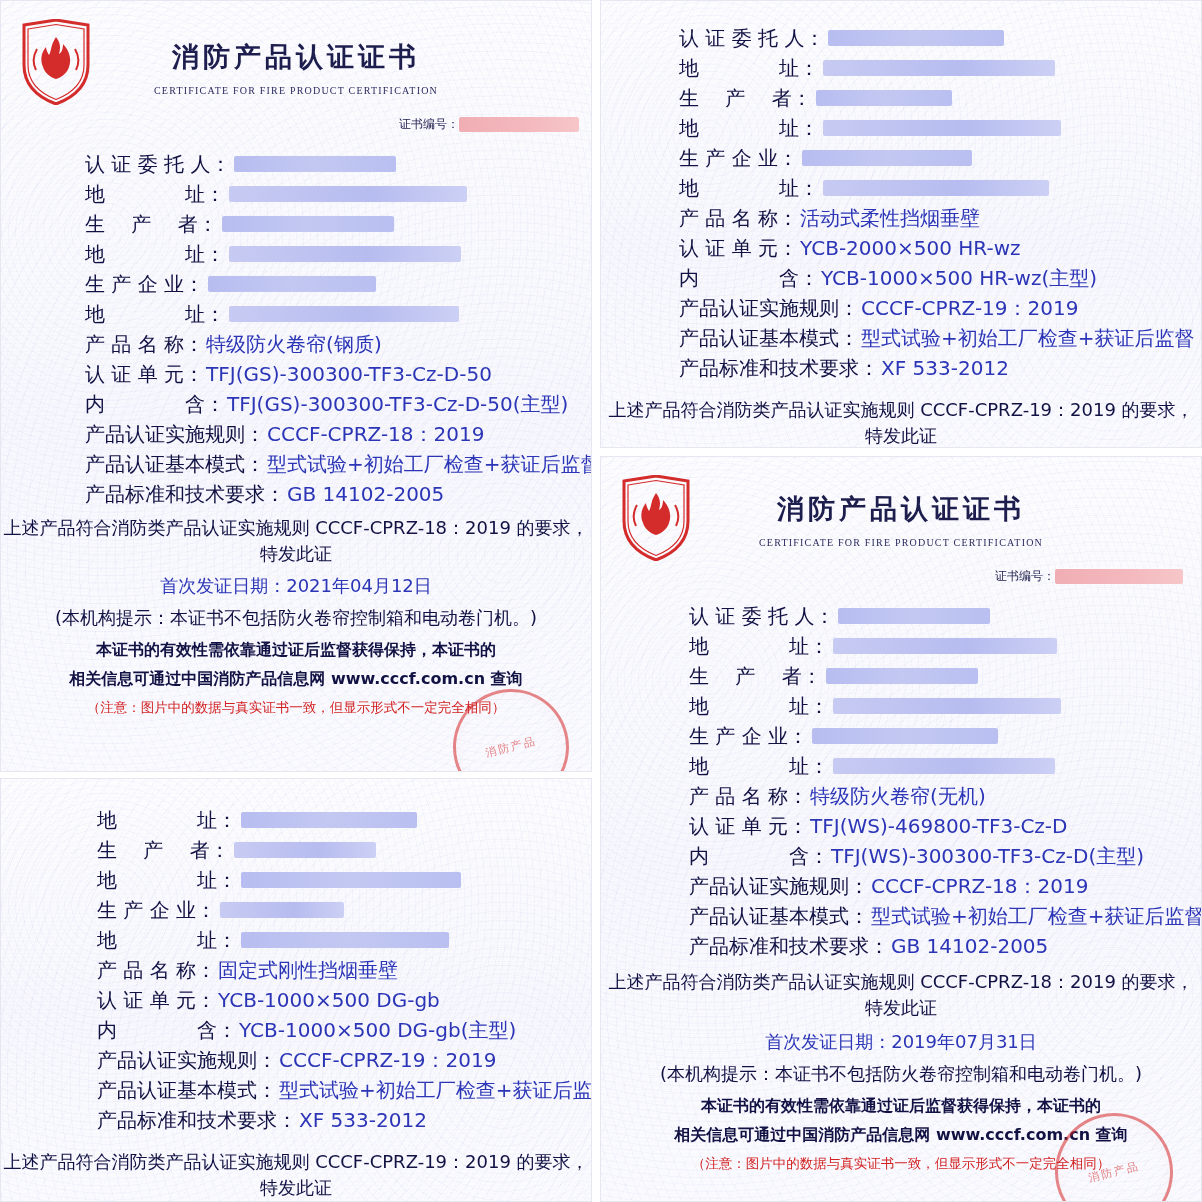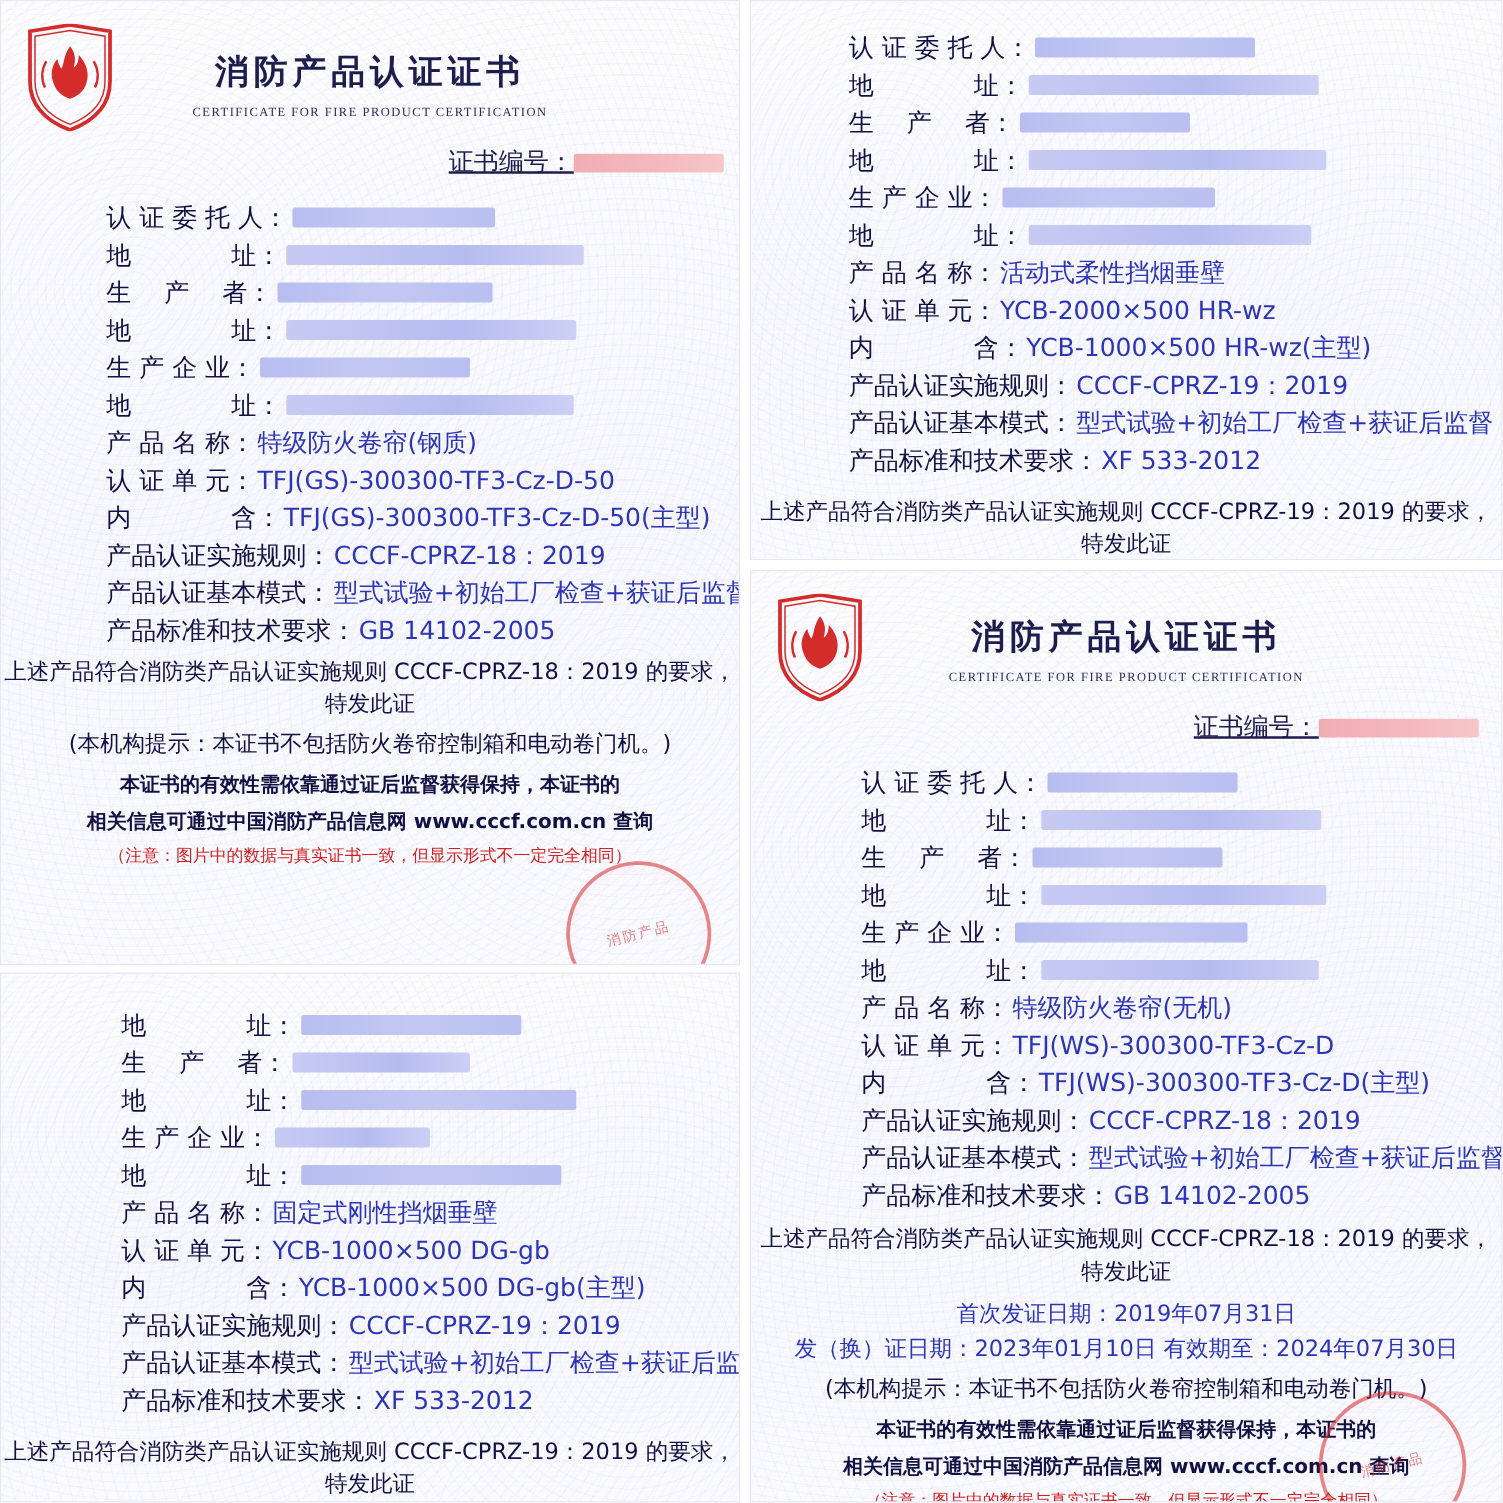--- a/index.html
+++ b/index.html
@@ -56,24 +56,23 @@
     font-size:10px;
     letter-spacing:1.2px;
     color:#2b2b5e;
     margin-top:10px;
     font-family:"Liberation Serif","DejaVu Serif",serif;
   }
   .certno{
     margin-top:20px;
     text-align:right;
     padding-right:12px;
-    font-size:20px;
+    font-size:12px;
     color:#1d1d4e;
     white-space:nowrap;
-    text-decoration:underline;
   }
   .redact{
     display:inline-block;
     vertical-align:middle;
     border-radius:2px;
   }
   .redact.pink{background:linear-gradient(90deg,#f0aeb4,#f3b8bd 55%,#f6c6c9);}
   .redact.blue{background:linear-gradient(90deg,#b7bdf0,#c3c8f2 50%,#b9bff0);}
   .redact.blue2{background:linear-gradient(90deg,#c7cbf3,#b6bcef 60%,#ccd0f5);}
 
@@ -198,20 +197,21 @@
             <span class="lbl">产品认证基本模式：</span>
             <span class="val">型式试验+初始工厂检查+获证后监督</span>
           </div>
         <div class="row">
             <span class="lbl">产品标准和技术要求：</span>
             <span class="val">GB 14102-2005</span>
           </div>
       </div>
 
       <div class="note" style="margin-top:6px;">上述产品符合消防类产品认证实施规则 CCCF-CPRZ-18：2019 的要求，特发此证</div>
+      <div class="note" style="margin-top:6px;color:#2b35b6;">首次发证日期：2021年04月12日</div>
       <div class="note" style="margin-top:6px;">(本机构提示：本证书不包括防火卷帘控制箱和电动卷门机。)</div>
       <div class="bold-note" style="margin-top:4px;">本证书的有效性需依靠通过证后监督获得保持，本证书的</div>
       <div class="bold-note">相关信息可通过中国消防产品信息网 www.cccf.com.cn 查询</div>
       <div class="red-note" style="margin-top:2px;">（注意：图片中的数据与真实证书一致，但显示形式不一定完全相同）</div>
 
       <div class="seal" style="right:22px;bottom:-34px;width:110px;height:110px;">
         <div class="sealtext">消防产品</div>
       </div>
     </div>
   </div>
@@ -369,21 +369,21 @@
         <div class="row">
             <span class="lbl">地　　　　址：</span>
             <span class="redact blue2" style="width:222px;height:16px;margin-left:4px;"></span>
           </div>
         <div class="row">
             <span class="lbl">产 品 名 称：</span>
             <span class="val">特级防火卷帘(无机)</span>
           </div>
         <div class="row">
             <span class="lbl">认 证 单 元：</span>
-            <span class="val">TFJ(WS)-300300-TF3-Cz-D</span>
+            <span class="val">TFJ(WS)-469800-TF3-Cz-D</span>
           </div>
         <div class="row">
             <span class="lbl">内　　　　含：</span>
             <span class="val">TFJ(WS)-300300-TF3-Cz-D(主型)</span>
           </div>
         <div class="row">
             <span class="lbl">产品认证实施规则：</span>
             <span class="val">CCCF-CPRZ-18：2019</span>
           </div>
         <div class="row">
@@ -391,21 +391,20 @@
             <span class="val">型式试验+初始工厂检查+获证后监督</span>
           </div>
         <div class="row">
             <span class="lbl">产品标准和技术要求：</span>
             <span class="val">GB 14102-2005</span>
           </div>
       </div>
 
       <div class="note" style="margin-top:8px;">上述产品符合消防类产品认证实施规则 CCCF-CPRZ-18：2019 的要求，特发此证</div>
       <div class="note" style="margin-top:8px;color:#2b35b6;">首次发证日期：2019年07月31日</div>
-      <div class="note" style="margin-top:2px;color:#2b35b6;">发（换）证日期：2023年01月10日 有效期至：2024年07月30日</div>
       <div class="note" style="margin-top:6px;">(本机构提示：本证书不包括防火卷帘控制箱和电动卷门机。)</div>
       <div class="bold-note" style="margin-top:4px;">本证书的有效性需依靠通过证后监督获得保持，本证书的</div>
       <div class="bold-note">相关信息可通过中国消防产品信息网 www.cccf.com.cn 查询</div>
       <div class="red-note" style="margin-top:2px;">（注意：图片中的数据与真实证书一致，但显示形式不一定完全相同）</div>
 
       <div class="seal" style="right:28px;bottom:-30px;width:112px;height:112px;">
         <div class="sealtext">消防产品</div>
       </div>
     </div>
   </div>

